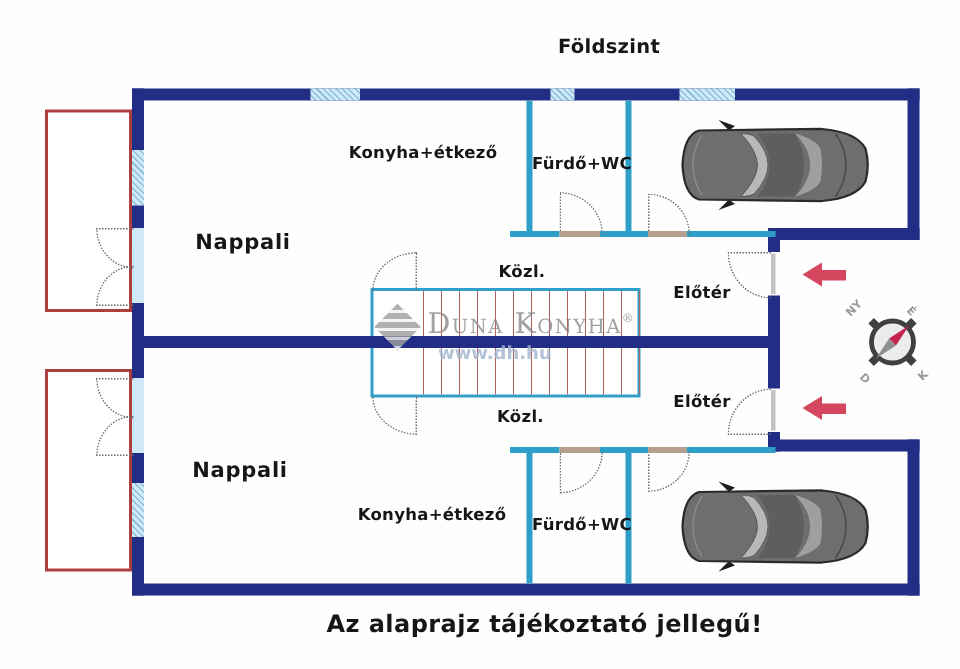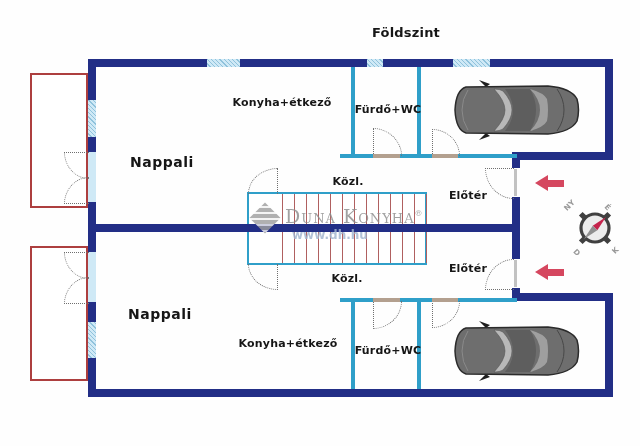--- a/index.html
+++ b/index.html
@@ -174,14 +174,15 @@
   <div class="lbl" style="left:388px;top:350px;">Fürdő+WC</div>
   <div class="lbl" style="left:347px;top:278px;">Közl.</div>
   <div class="lbl" style="left:468px;top:268px;">Előtér</div>
 
   <div class="wm">
     <div class="wm-diamond"></div>
     <div class="wm-brand"><span>Duna Konyha</span><span class="wm-reg">®</span></div>
     <div class="wm-url">www.dh.hu</div>
   </div>
 
+  <div class="lbl disclaimer" style="left:363px;top:416px;">Az alaprajz tájékoztató jellegű!</div>
 
 </div>
 
 </body></html>

